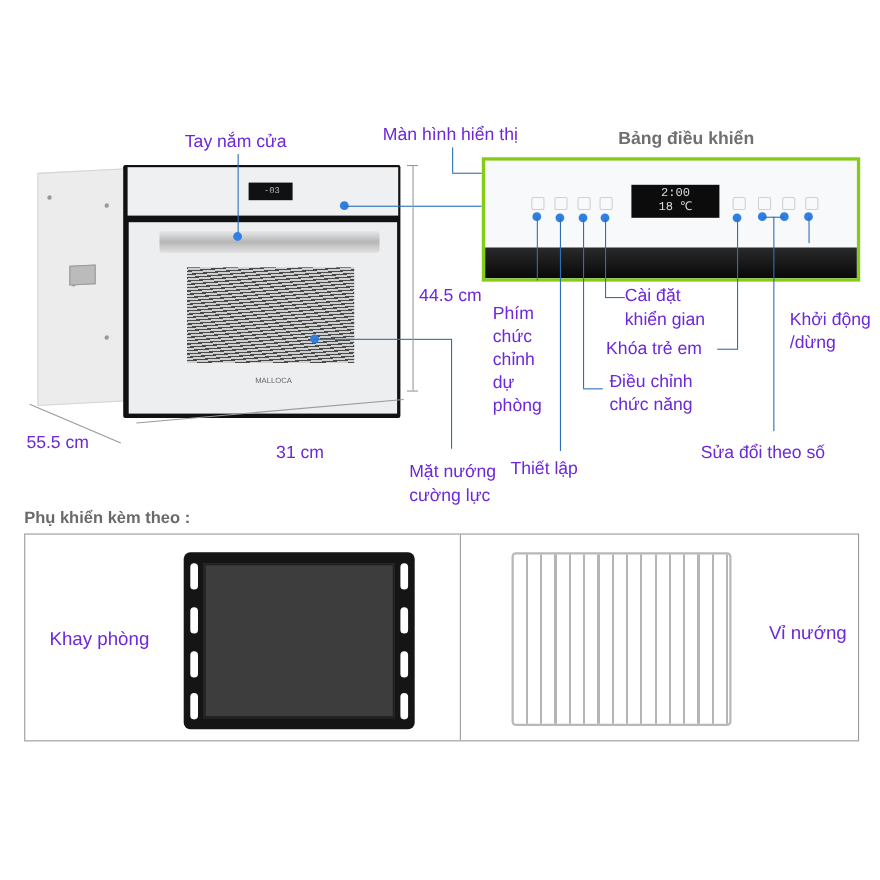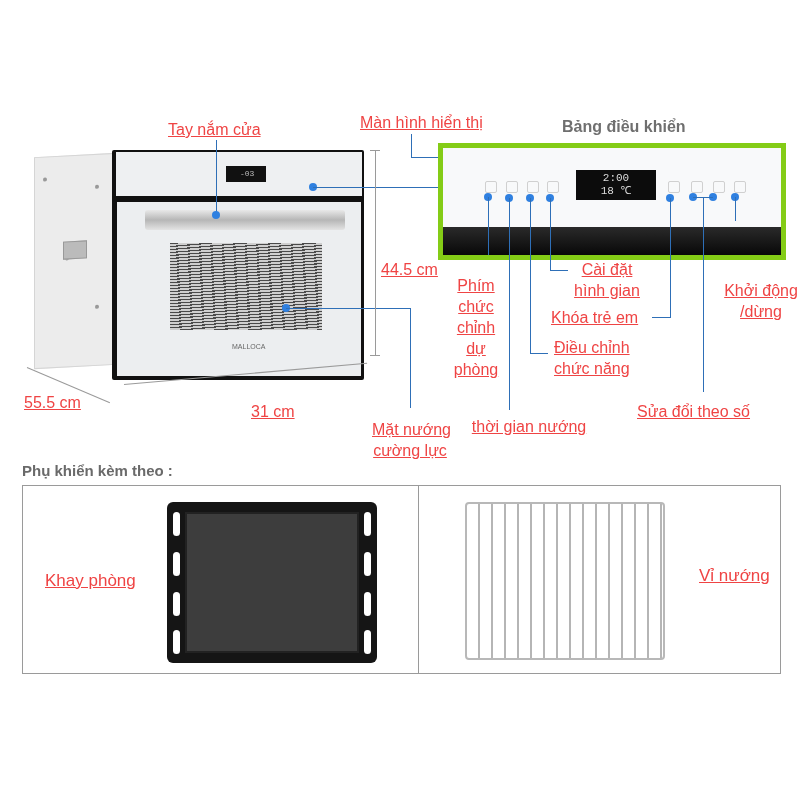--- a/index.html
+++ b/index.html
@@ -1,36 +1,36 @@
 <!DOCTYPE html>
 <html><head>
 <meta charset="utf-8">
 <style>
   html,body{margin:0;padding:0;background:#fff;}
   body{width:800px;height:800px;position:relative;overflow:hidden;font-family:"Liberation Sans",sans-serif;color:#6b6b6b;}
   .abs{position:absolute;}
-  .lbl{position:absolute;font-size:16px;color:#ef4444;line-height:21px;white-space:nowrap;text-decoration:underline;}
-  .lbl.c{text-align:center;}
+  .lbl{position:absolute;font-size:16px;color:#6d28d9;line-height:21px;white-space:nowrap;}
+  .lbl.c{text-align:left;}
   .line{position:absolute;background:#2e6fb7;}
   .dot{position:absolute;width:8px;height:8px;border-radius:50%;background:#2f80e0;}
   .dim{position:absolute;background:#9a9a9a;}
   .title-bold{position:absolute;font-weight:bold;font-size:16px;color:#6f6f6f;}
   
   .side{position:absolute;left:34px;top:155px;width:80px;height:210px;background:#ececec;border:1px solid #d5d5d5;transform:skewY(-3deg);}
   .side .screw{position:absolute;width:4px;height:4px;border-radius:50%;background:#999;}
   .frame{position:absolute;left:112px;top:150px;width:252px;height:230px;background:#111;border-radius:2px;}
   .cpanel{position:absolute;left:116px;top:152px;width:246px;height:44px;background:#eef0f2;}
   .display{position:absolute;left:226px;top:166px;width:40px;height:16px;background:#111;}
   .display span{color:#bbb;font-size:8px;position:absolute;left:14px;top:3px;font-family:"Liberation Mono",monospace;}
   .door{position:absolute;left:117px;top:202px;width:244px;height:174px;background:#eceef0;}
   .handle{position:absolute;left:145px;top:210px;width:200px;height:20px;border-radius:3px;background:linear-gradient(180deg,#e8e8e8,#b6b6b6 50%,#e3e3e3);}
   .grill{position:absolute;left:170px;top:243px;width:152px;height:87px;background:repeating-linear-gradient(175deg,#4a4a4a 0 1.2px,#cfcfcf 1.2px 3px);}
   .logo{position:absolute;left:232px;top:343px;font-size:7px;color:#666;}
   
-  .panel{position:absolute;left:438px;top:143px;width:338px;height:107px;background:#f8f9fa;border:5px solid #84cc16;overflow:hidden;}
+  .panel{position:absolute;left:438px;top:143px;width:338px;height:107px;background:#f8f9fa;border:3px solid #84cc16;overflow:hidden;}
   .panel .black{position:absolute;left:0;bottom:0;width:100%;height:28px;background:linear-gradient(180deg,#2a2a2a,#080808);}
   .pdisp{position:absolute;left:133px;top:22px;width:80px;height:30px;background:#0c0c0c;color:#ddd;font-family:"Liberation Mono",monospace;font-size:11px;text-align:center;line-height:13px;padding-top:2px;box-sizing:border-box;}
   .pbtn{position:absolute;width:10px;height:10px;border:1px solid #d0d0d0;border-radius:2px;top:33px;}
   
   .acc-title{position:absolute;left:22px;top:462px;font-weight:bold;font-size:15px;color:#6a6a6a;}
   .acc-box{position:absolute;left:22px;top:485px;width:759px;height:189px;border:1px solid #9a9a9a;box-sizing:border-box;}
   .acc-div{position:absolute;left:418px;top:486px;width:1px;height:187px;background:#9a9a9a;}
   .tray{position:absolute;left:167px;top:502px;width:210px;height:161px;background:#151515;border-radius:6px;}
   .tray .inner{position:absolute;left:18px;top:10px;right:18px;bottom:10px;background:#3d3d3d;border:2px solid #222;}
   .tray .slot{position:absolute;width:7px;height:24px;border-radius:4px;background:#fff;}
@@ -53,21 +53,21 @@
   </div>
 <div class="door"></div>
 <div class="handle"></div>
 <div class="grill"></div>
 <div class="logo">MALLOCA</div>
 
 <div class="lbl" style="left:168px;top:119px">Tay nắm cửa</div>
 <div class="line" style="left:216px;top:140px;width:1px;height:75px"></div>
 <div class="dot" style="left:212px;top:211px"></div>
 
-<div class="lbl" style="left:360px;top:112px">Màn hình hiển thị</div>
+<div class="lbl" style="left:348px;top:112px">Màn hình hiển thị</div>
 <div class="line" style="left:411px;top:134px;width:1px;height:23px"></div>
 <div class="line" style="left:411px;top:157px;width:200px;height:1px"></div>
 <div class="line" style="left:610px;top:157px;width:1px;height:8px"></div>
 <div class="dot" style="left:606px;top:162px"></div>
 
 <div class="dot" style="left:309px;top:183px"></div>
 <div class="line" style="left:313px;top:187px;width:125px;height:1px"></div>
 
 <div class="dot" style="left:282px;top:304px"></div>
 <div class="line" style="left:286px;top:308px;width:124px;height:1px"></div>
@@ -124,29 +124,29 @@
 <div class="line" style="left:735px;top:197px;width:1px;height:24px;"></div>
 
 <div class="lbl c" style="left:448px;top:275px;width:56px">
   <div>Phím</div>
   <div>chức</div>
   <div>chỉnh</div>
   <div>dự</div>
   <div>phòng</div>
 </div>
 <div class="lbl c" style="left:464px;top:416px;width:130px">
-  <div>thời gian nướng</div>
+  <div>Thiết lập</div>
 </div>
 <div class="lbl" style="left:554px;top:337px">
   <div>Điều chỉnh</div>
   <div>chức năng</div>
 </div>
 <div class="lbl c" style="left:568px;top:259px;width:78px">
   <div>Cài đặt</div>
-  <div>hình gian</div>
+  <div>khiển gian</div>
 </div>
 <div class="lbl" style="left:551px;top:307px">Khóa trẻ em</div>
 <div class="lbl" style="left:637px;top:401px">Sửa đổi theo số</div>
 <div class="lbl c" style="left:718px;top:280px;width:86px">
   <div>Khởi động</div>
   <div>/dừng</div>
 </div>
 
 <div class="acc-title">Phụ khiển kèm theo :</div>
 <div class="acc-box"></div>

